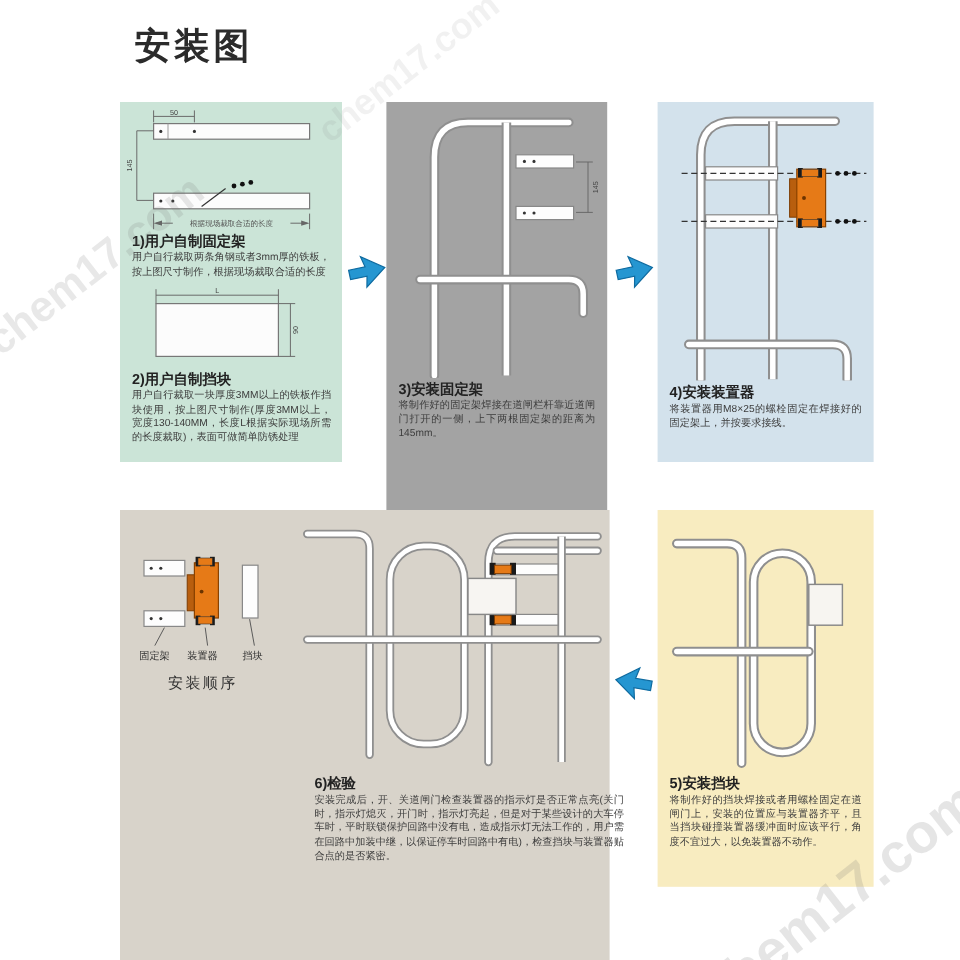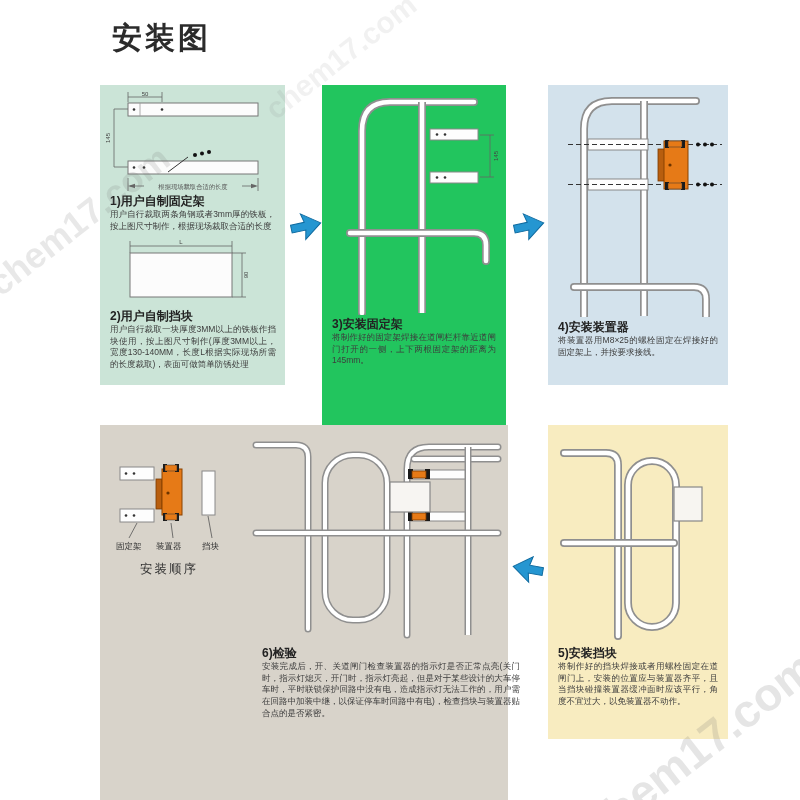--- a/index.html
+++ b/index.html
@@ -1,20 +1,20 @@
 <!DOCTYPE html>
 <html><head>
 <meta charset="utf-8">
 <style>
   html,body{margin:0;padding:0;background:#ffffff;}
   body{font-family:"Liberation Sans","DejaVu Sans",sans-serif;-webkit-text-size-adjust:none;}
   #stage{position:relative;width:800px;height:800px;background:#ffffff;overflow:hidden;}
   .panel{position:absolute;}
   .p-green{left:100px;top:85px;width:185px;height:300px;background:#cbe4d7;}
-  .p-pink{left:322px;top:85px;width:184px;height:372px;background:#22c55e;}
+  .p-pink{left:322px;top:85px;width:184px;height:372px;background:#a3a3a3;}
   .p-blue{left:548px;top:85px;width:180px;height:300px;background:#d3e2ec;}
   .p-gray{left:100px;top:425px;width:408px;height:384px;background:#d8d3ca;}
   .p-yellow{left:548px;top:425px;width:180px;height:314px;background:#f8ecc0;}
   .abs{position:absolute;}
   h1#title{position:absolute;left:100px;top:6px;margin:12px;font-size:30px;font-weight:bold;
     letter-spacing:3px;color:#2b2b2b;}
   .step-h{font-size:12px;font-weight:bold;color:#222;line-height:1.1;}
   .step-b{font-size:8.5px;color:#3d3d3d;line-height:1.38;text-align:justify;}
   .legend-lb{font-size:8.5px;color:#333;}
   .wm{position:absolute;color:rgba(110,110,110,0.16);font-weight:bold;white-space:nowrap;

